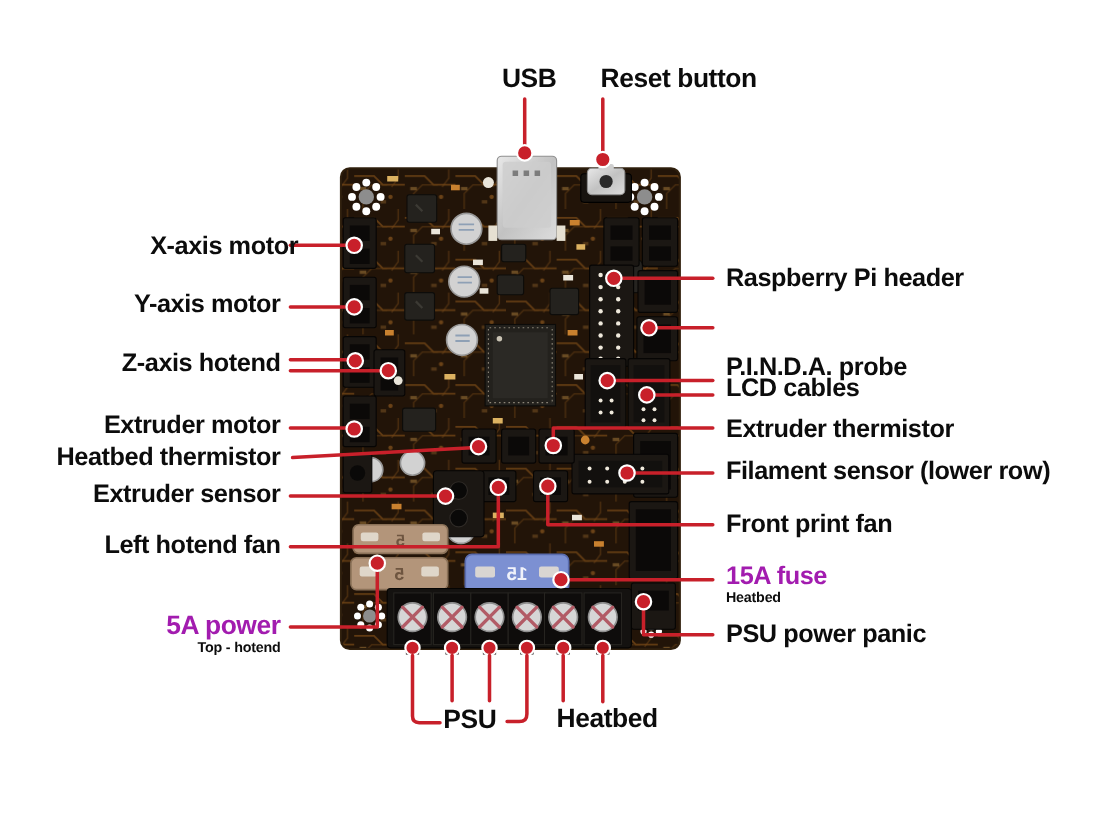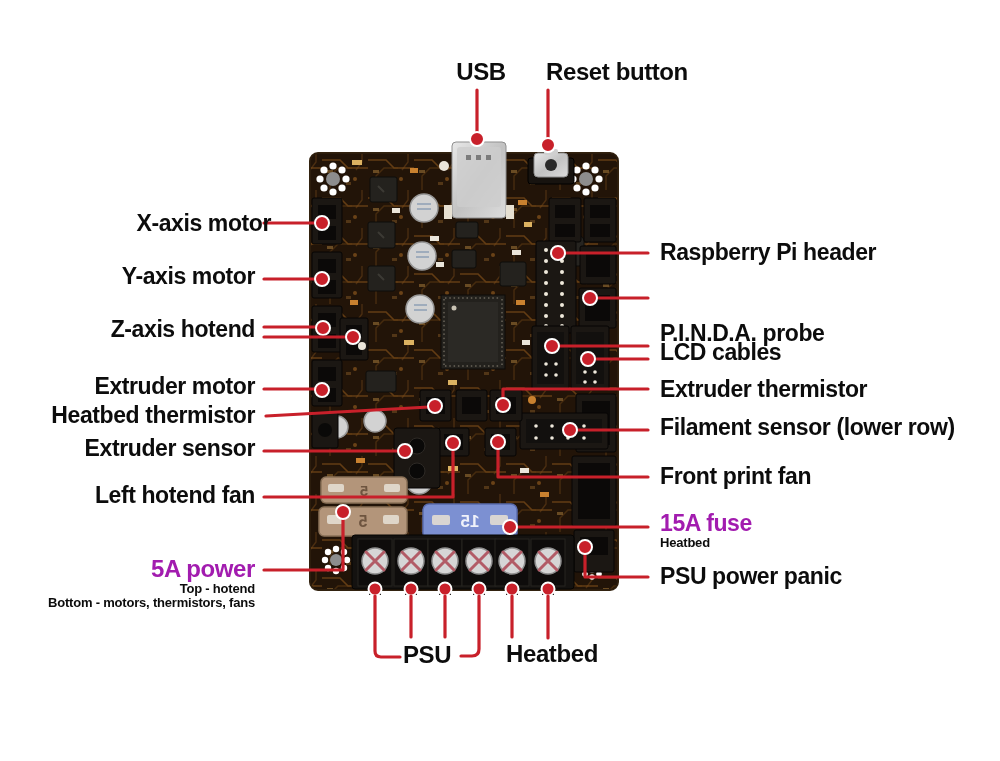--- a/index.html
+++ b/index.html
@@ -423,21 +423,20 @@
 <div class="label leftcol" style="top:264px;">Y-axis motor</div>
 <div class="label leftcol" style="top:317px;">Z-axis hotend</div>
 <div class="label leftcol" style="top:374px;">Extruder motor</div>
 <div class="label leftcol" style="top:403px;">Heatbed thermistor</div>
 <div class="label leftcol" style="top:436px;">Extruder sensor</div>
 <div class="label leftcol" style="top:483px;">Left hotend fan</div>
 
 <div class="grp" style="left:0;top:557px;width:255px;text-align:right;">
   <div class="main">5A power</div>
   <div class="sub">Top - hotend</div>
-  <div class="sub">Bottom - motors, thermistors, fans</div>
 </div>
 
 <div class="label rightcol" style="top:240px;">Raspberry Pi header</div>
 <div class="label rightcol" style="top:285px;margin-top:36px;">P.I.N.D.A. probe</div>
 <div class="label rightcol" style="top:340px;">LCD cables</div>
 <div class="label rightcol" style="top:377px;">Extruder thermistor</div>
 <div class="label rightcol" style="top:415px;">Filament sensor (lower row)</div>
 <div class="label rightcol" style="top:464px;">Front print fan</div>
 
 <div class="grp" style="left:660px;top:512px;">

